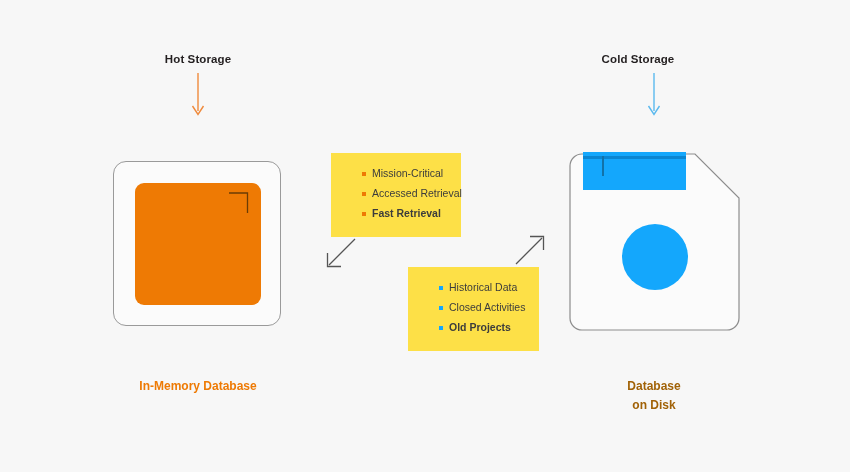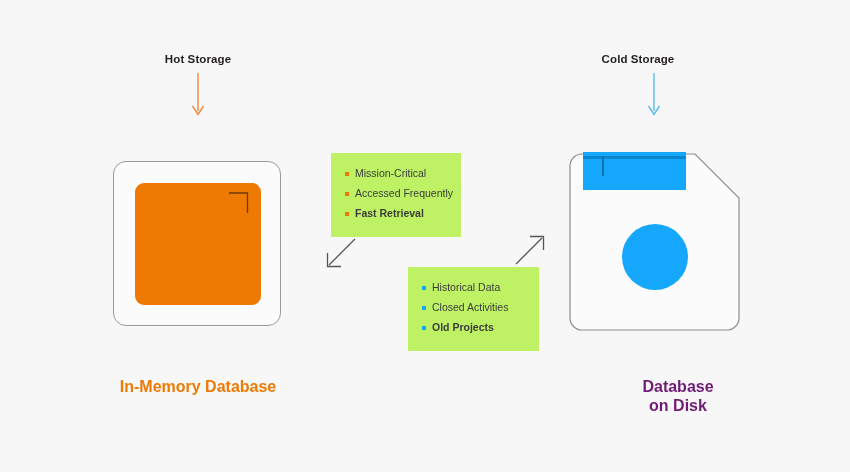--- a/index.html
+++ b/index.html
@@ -81,40 +81,40 @@
   }
   #disk-circle {
     left: 622px; top: 224px;
     width: 66px; height: 66px;
     background: #14a7fc;
     border-radius: 50%;
   }
 
   
   .caption {
-    font-size: 16px;
+    font-size: 12px;
     font-weight: bold;
     text-align: center;
     line-height: 19px;
     white-space: pre-line;
   }
   #mem-caption {
     left: 78px; top: 377px; width: 240px;
     color: #ee7a04;
   }
   #disk-caption {
-    left: 598px; top: 377px; width: 160px;
-    color: #701a75;
+    left: 574px; top: 377px; width: 160px;
+    color: #a16207;
   }
 
   
   .panel {
-    background: #bef264;
+    background: #fde047;
     box-sizing: border-box;
-    padding: 14px 16px 12px 14px;
+    padding: 14px 16px 12px 31px;
   }
   #panel-hot { left: 331px; top: 153px; width: 130px; height: 84px; }
   #panel-cold { left: 408px; top: 267px; width: 131px; height: 84px; }
 
   .panel-item {
     display: flex;
     align-items: center;
     font-size: 10.5px;
     color: #3c3c3c;
     line-height: 13px;
@@ -161,21 +161,21 @@
 
   <div class="abs caption" id="mem-caption">In-Memory Database</div>
 
   <div class="abs panel" id="panel-hot">
     <div class="panel-item">
       <span class="bullet bullet-orange"></span>
       <span>Mission-Critical</span>
     </div>
     <div class="panel-item">
       <span class="bullet bullet-orange"></span>
-      <span>Accessed Frequently</span>
+      <span>Accessed Retrieval</span>
     </div>
     <div class="panel-item">
       <span class="bullet bullet-orange"></span>
       <span>Fast Retrieval</span>
     </div>
   </div>
 
   <div class="abs" id="arrow-downleft">
     <svg width="34" height="32" viewBox="0 0 34 32">
       <line x1="31" y1="1" x2="5" y2="27" stroke="#555555" stroke-width="1.3"></line>

